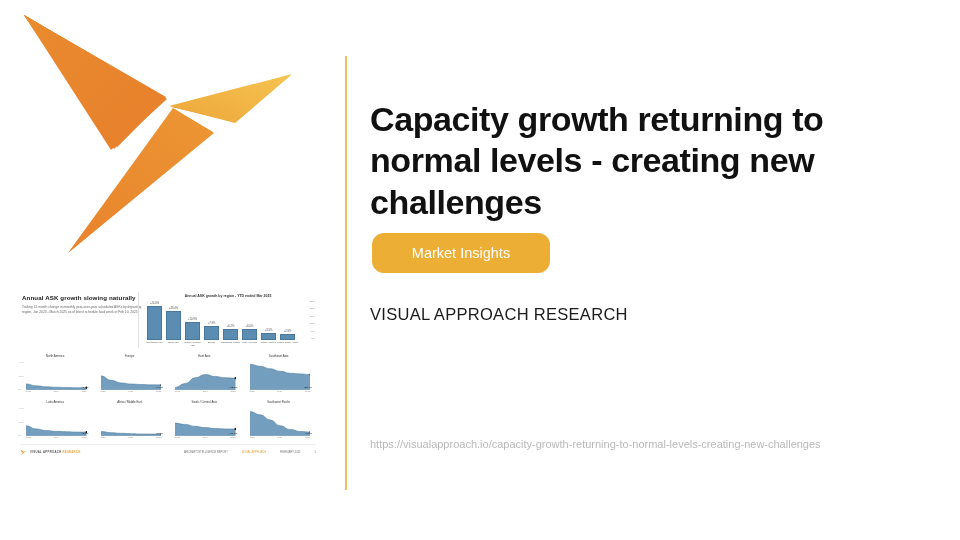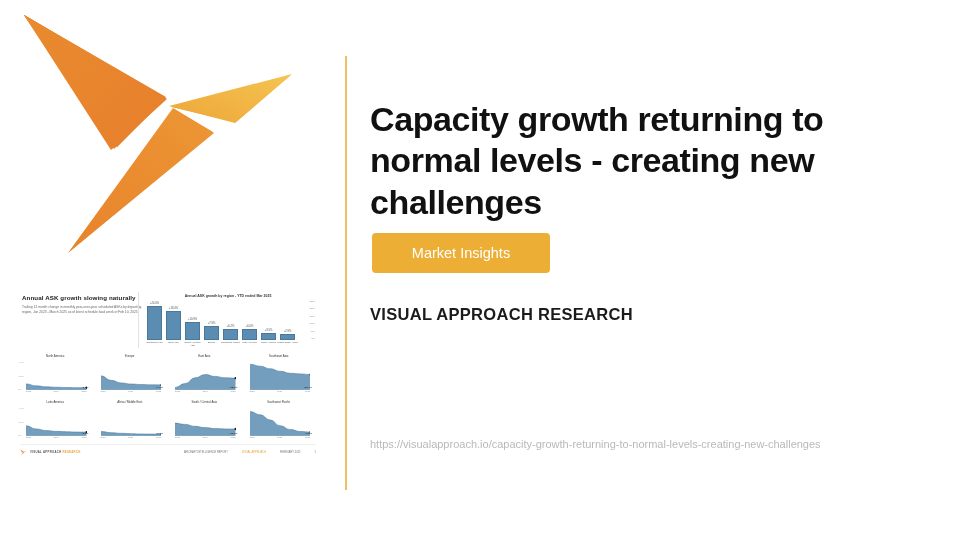--- a/index.html
+++ b/index.html
@@ -249,36 +249,36 @@
     letter-spacing: -0.4px;
     margin-top: 41px;
   }
   .pill {
     position: absolute;
     left: 2px;
     top: 233px;
     width: 178px;
     height: 40px;
     background: #edae35;
-    border-radius: 4px;
+    border-radius: 12px;
     display: flex;
     align-items: center;
     justify-content: center;
     color: #ffffff;
     font-size: 14.5px;
     border: none;
     cursor: pointer;
     padding: 0;
   }
   .brandline {
     position: absolute;
     left: 0;
     top: 305px;
     font-size: 16.5px;
-    font-weight: bold;
+    font-weight: normal;
     color: #1b1b1b;
     letter-spacing: 0.3px;
   }
   .desc {
     position: absolute;
     left: 0;
     top: 338px;
     width: 576px;
     font-size: 13.6px;
     line-height: 1.5;

